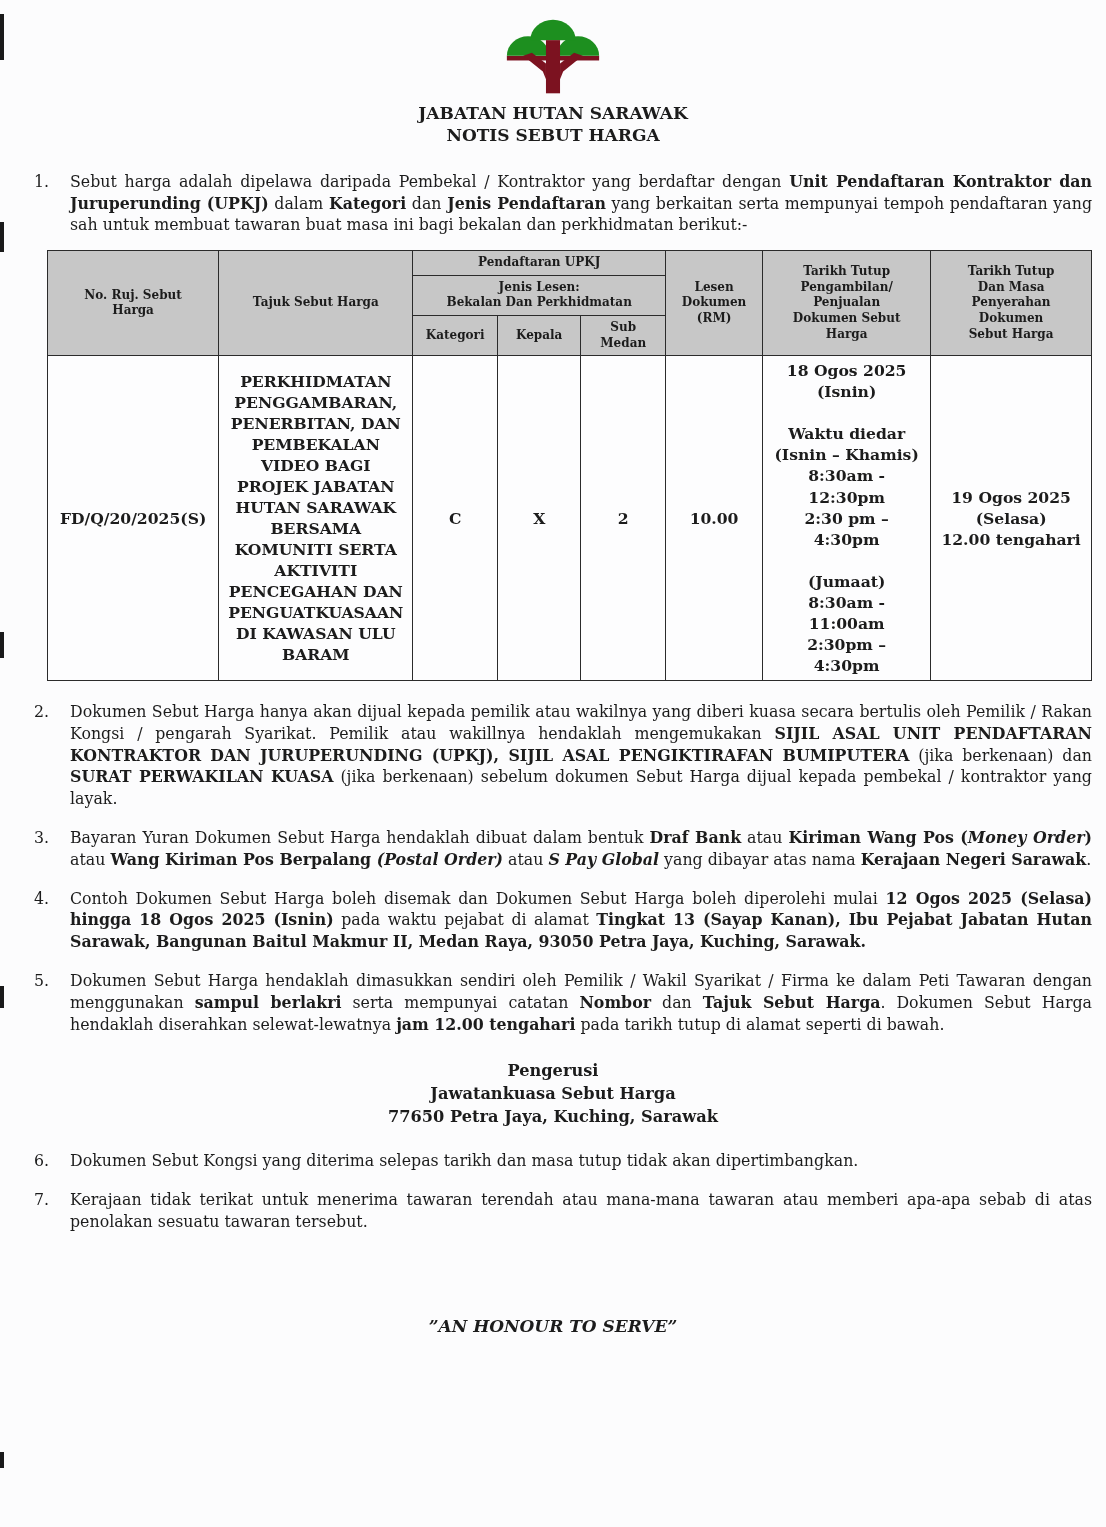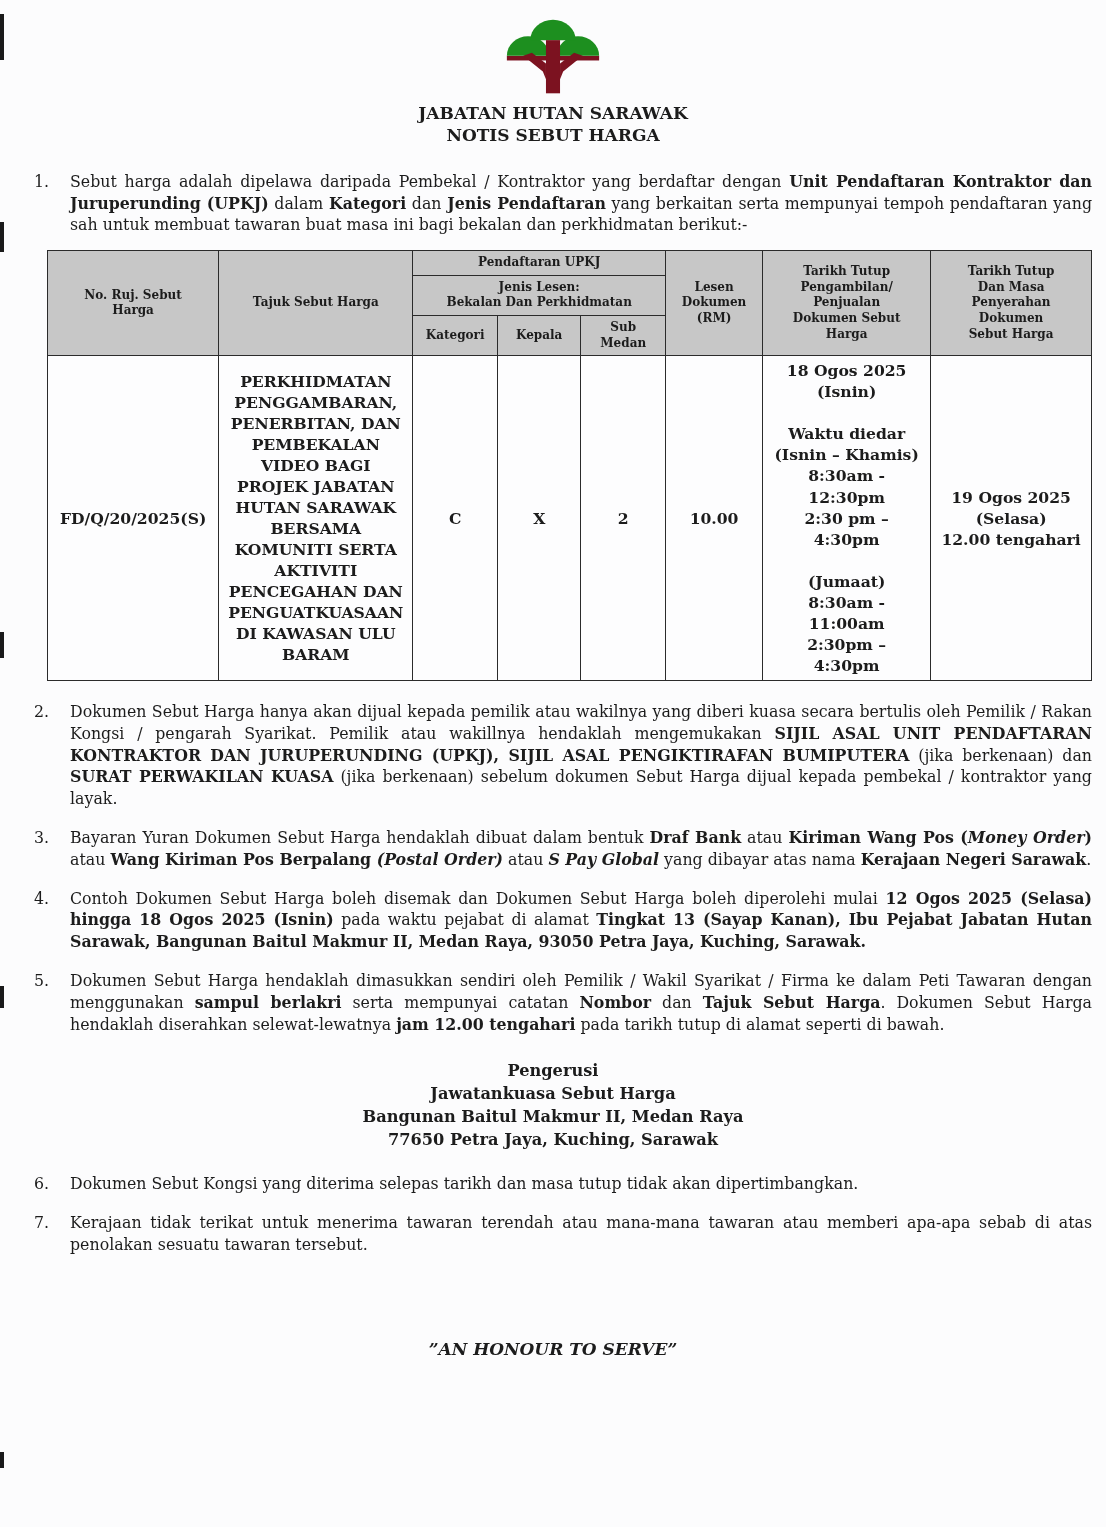--- a/index.html
+++ b/index.html
@@ -169,21 +169,20 @@
     <span><span>Contoh Dokumen Sebut Harga boleh disemak dan Dokumen Sebut Harga boleh diperolehi mulai </span><span class="b">12 Ogos 2025 (Selasa) hingga 18 Ogos 2025 (Isnin)</span><span> pada waktu pejabat di alamat </span><span class="b">Tingkat 13 (Sayap Kanan), Ibu Pejabat Jabatan Hutan Sarawak, Bangunan Baitul Makmur II, Medan Raya, 93050 Petra Jaya, Kuching, Sarawak.</span></span>
   </div>
   <div class="item">
     <span class="num">5.</span>
     <span><span>Dokumen Sebut Harga hendaklah dimasukkan sendiri oleh Pemilik / Wakil Syarikat / Firma ke dalam Peti Tawaran dengan menggunakan </span><span class="b">sampul berlakri</span><span> serta mempunyai catatan </span><span class="b">Nombor</span><span> dan </span><span class="b">Tajuk Sebut Harga</span><span>. Dokumen Sebut Harga hendaklah diserahkan selewat-lewatnya </span><span class="b">jam 12.00 tengahari</span><span> pada tarikh tutup di alamat seperti di bawah.</span></span>
   </div>
 
   <div class="address-block">
     <div>Pengerusi</div>
     <div>Jawatankuasa Sebut Harga</div>
-    <div>Bangunan Baitul Makmur II, Medan Raya</div>
     <div>77650 Petra Jaya, Kuching, Sarawak</div>
   </div>
 
   <div class="item" style="margin-top:22px;">
     <span class="num">6.</span>
     <span><span>Dokumen Sebut Kongsi yang diterima selepas tarikh dan masa tutup tidak akan dipertimbangkan.</span></span>
   </div>
   <div class="item">
     <span class="num">7.</span>
     <span><span>Kerajaan tidak terikat untuk menerima tawaran terendah atau mana-mana tawaran atau memberi apa-apa sebab di atas penolakan sesuatu tawaran tersebut.</span></span>

